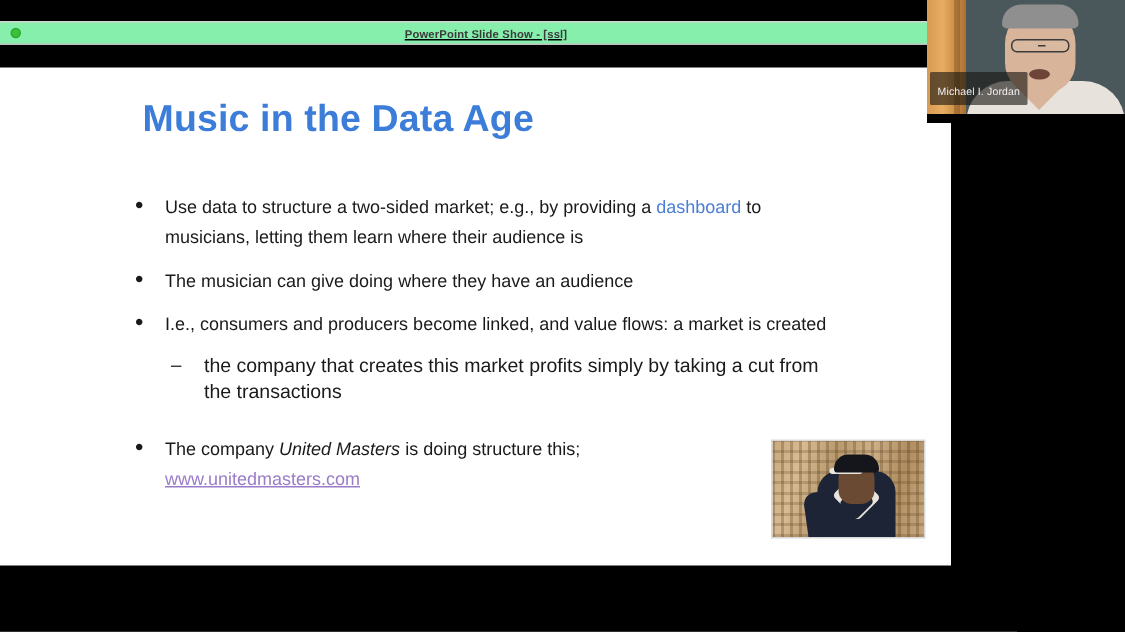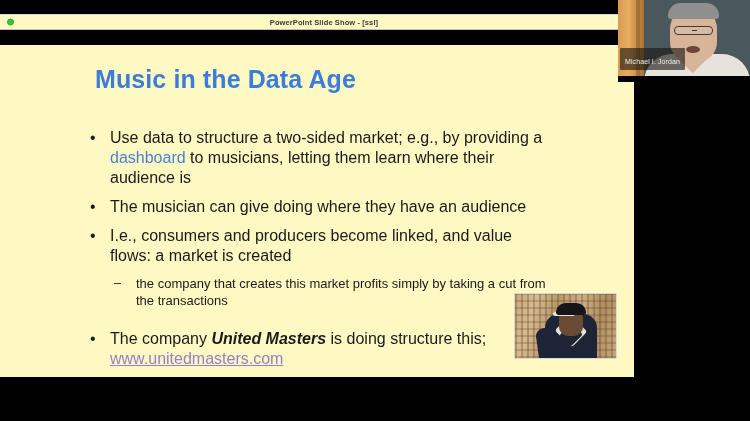--- a/index.html
+++ b/index.html
@@ -8,66 +8,66 @@
     background:#000;
     font-family:"Liberation Sans", sans-serif;
     overflow:hidden;
   }
   #screen { position:relative; width:750px; height:421px; background:#000; }
 
   
   .chrome-black-top { position:absolute; left:0; top:0; width:750px; height:14px; background:#000; }
   .titlebar {
     position:absolute; left:0; top:14px; width:648px; height:16px;
-    background:#fef9c3; border-top:1px solid #d2d2d2; border-bottom:1px solid #c0c0c0;
-    display:flex; align-items:center; justify-content:center;
+    background:#86efac; border-top:1px solid #d2d2d2; border-bottom:1px solid #c0c0c0;
+    display:flex; align-items:center; justify-content:center;text-decoration:underline;
   }
   .titlebar-text {
     font-size:7.5px; color:#3a3a3a; letter-spacing:.1px; white-space:nowrap;
     font-weight:600;
   }
   .traffic-dot {
     position:absolute; left:7px; top:50%; transform:translateY(-50%);
     width:7px; height:7px; border-radius:50%;
     background:#3cc13b; border:1px solid #2ea82d;
   }
   .chrome-black-mid { position:absolute; left:0; top:31px; width:750px; height:14px; background:#000; }
 
   
   .slide {
     position:absolute; left:0; top:45px; width:634px; height:332px;
-    background:#fef9c3; overflow:hidden;
+    background:#ffffff; overflow:hidden;
   }
   .slide-title {
     position:absolute; left:95px; top:20px;
     font-size:25px; font-weight:bold; color:#3b7dd8;
     letter-spacing:.1px; white-space:nowrap;
   }
 
   .body-list { position:absolute; left:84px; top:83px; width:470px; }
 
   .bullet-row { display:flex; align-items:flex-start; margin-bottom:9px; }
   .bullet-mark {
     width:26px; flex:0 0 26px; font-size:16px; line-height:20px;
     color:#1a1a1a; text-align:left; padding-left:6px;
   }
   .bullet-text {
-    flex:1; font-size:16px; line-height:20px; color:#1a1a1a;
+    flex:1; font-size:12px; line-height:20px; color:#1a1a1a;
   }
   .sub-row { display:flex; align-items:flex-start; margin:2px 0 0 30px; }
   .sub-mark {
     width:22px; flex:0 0 22px; font-size:12.5px; line-height:17px; color:#1a1a1a;
   }
   .sub-text { flex:1; font-size:13px; line-height:17px; color:#1a1a1a; width:372px; }
 
   .spacer { height:20px; }
 
   .lnk-blue { color:#4a7fd4; }
   .lnk-purple { color:#9b7cc8; text-decoration:underline; }
-  .ital { font-style:italic;font-weight:bold; }
+  .ital { font-style:italic; }
 
   
   .photo {
     position:absolute; left:514px; top:248px; width:103px; height:66px;
     border:1px solid #d9d9d9; overflow:hidden;
     background:linear-gradient(105deg,#c9a87c 0%,#d8bb92 18%,#b99a6e 38%,#cdb087 58%,#b08e61 78%,#c7a87e 100%);
   }
   .photo .bldg {
     position:absolute; inset:0;
     background:

